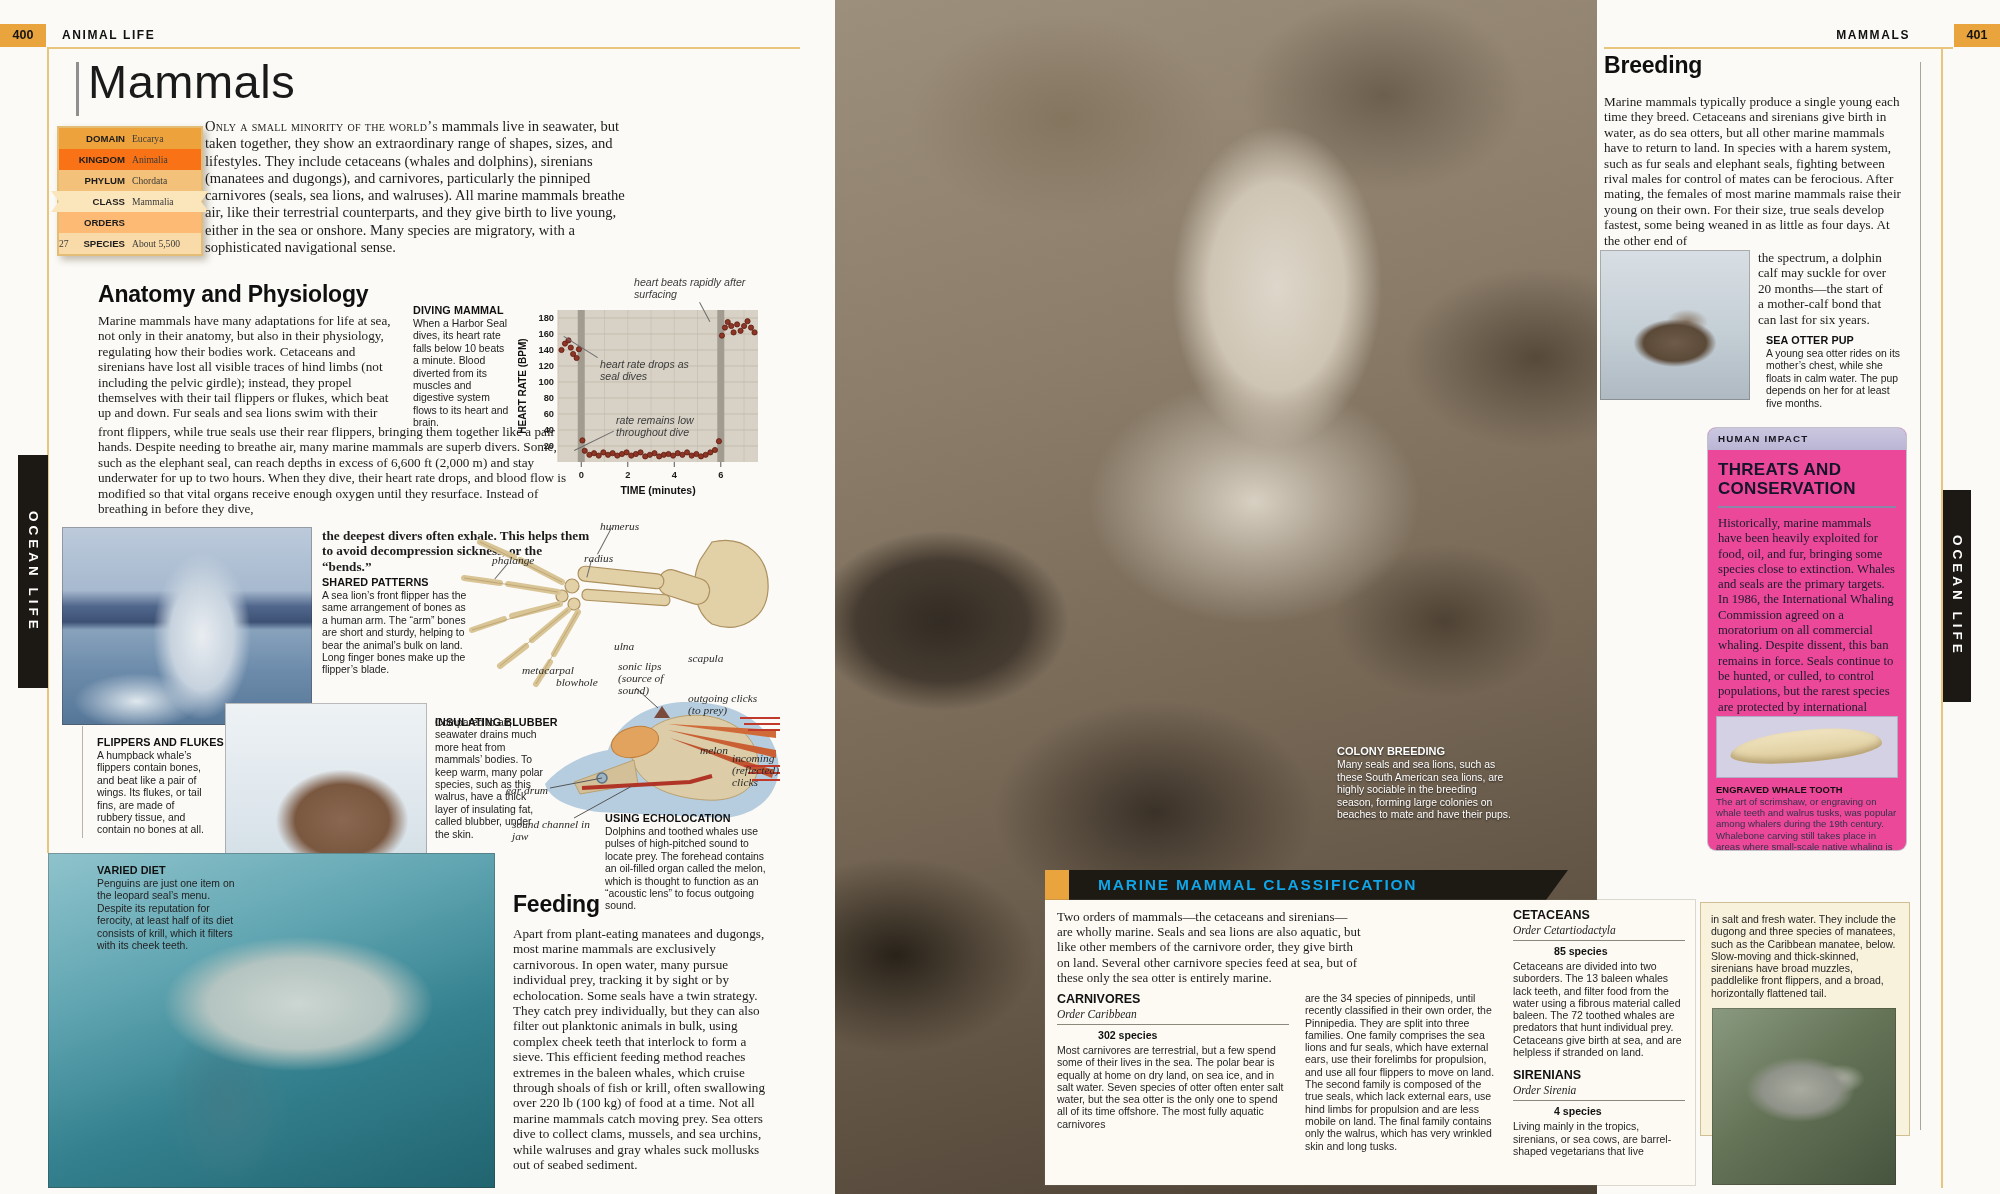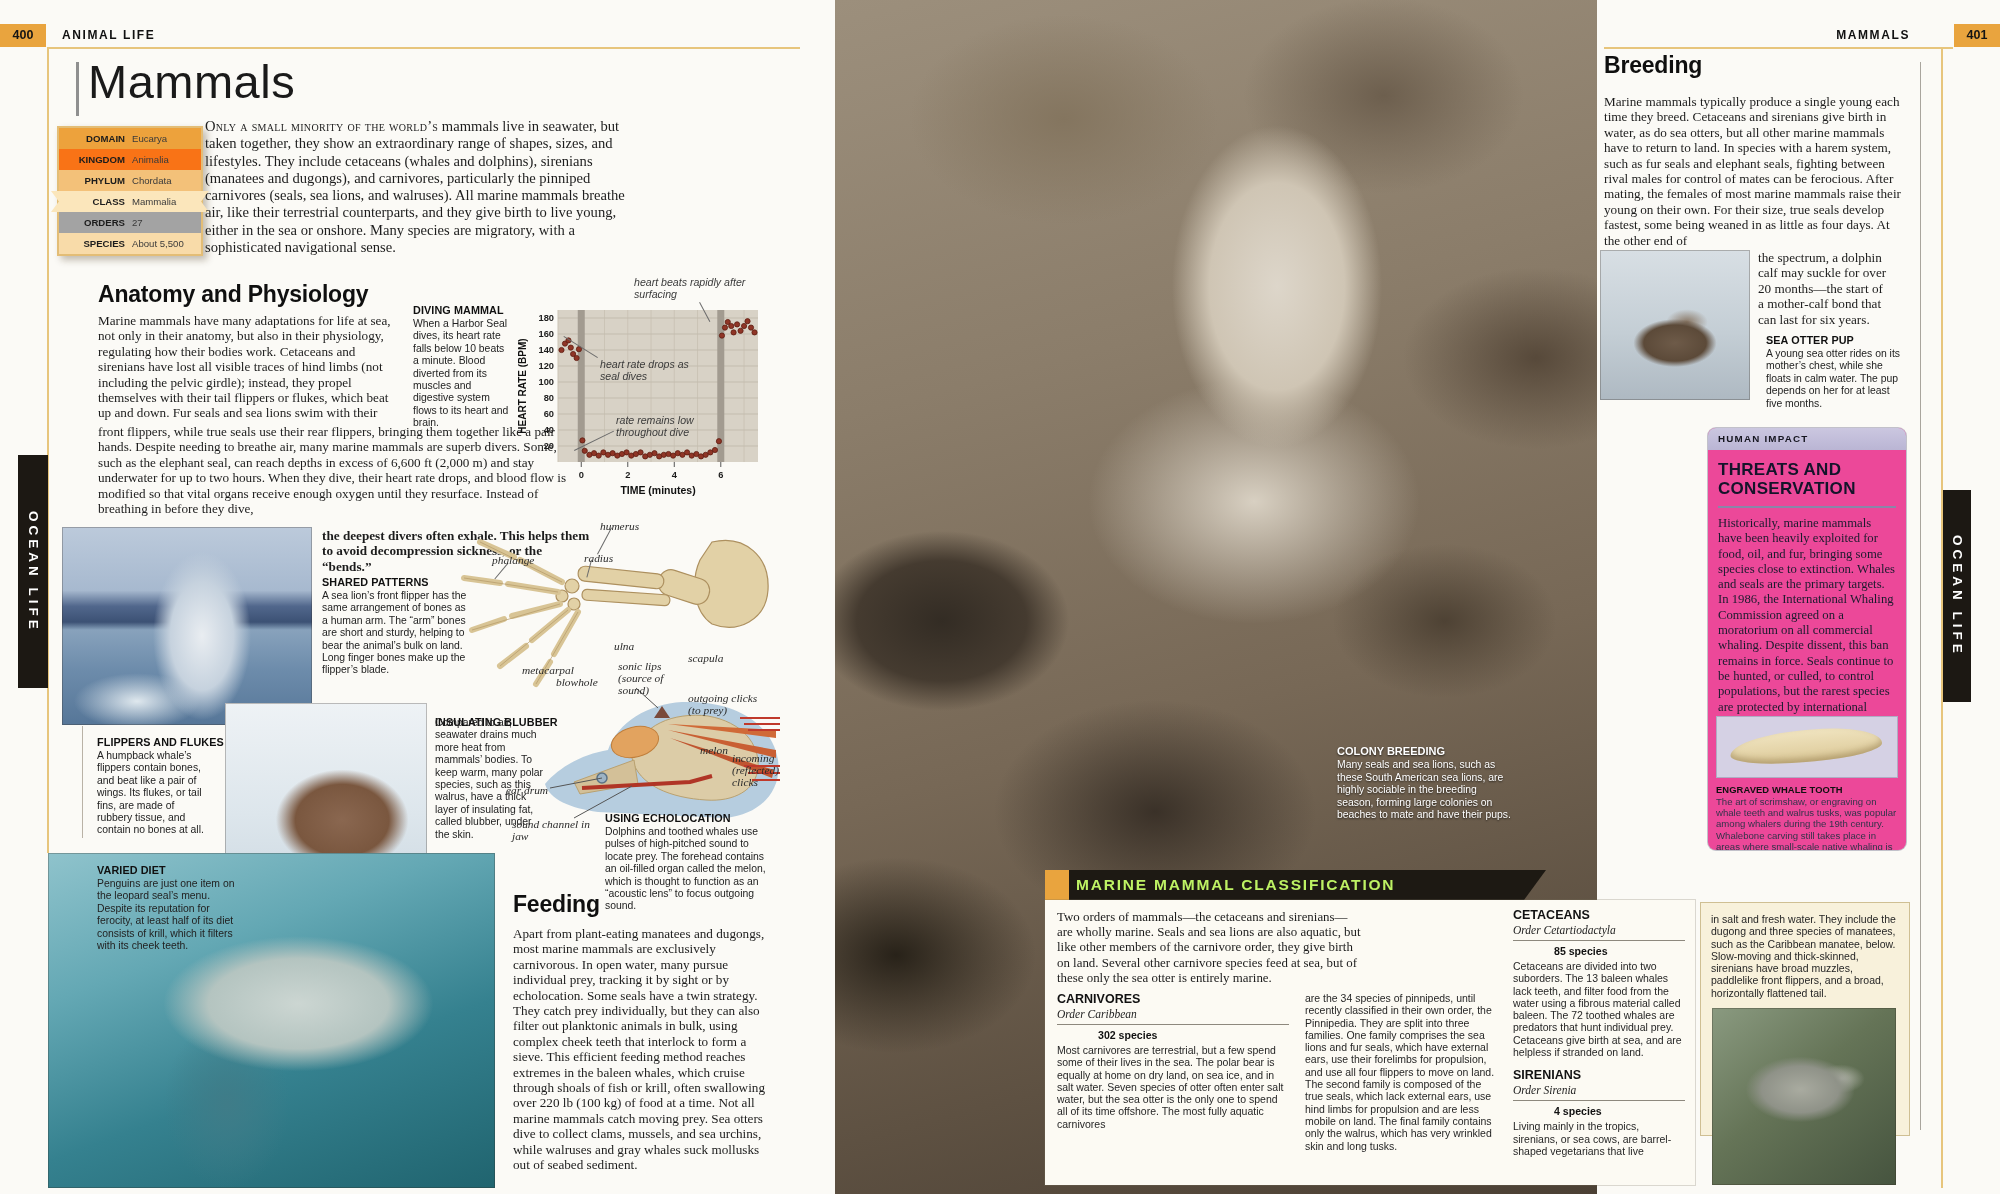--- a/index.html
+++ b/index.html
@@ -10,38 +10,38 @@
   .running-head{font:700 12px "Liberation Sans",sans-serif;letter-spacing:1.6px;color:#111;}
   .rule-h{height:2px;background:#e7c57c;}
   .rule-v{width:2px;background:#e7c57c;}
   .grey-rule-v{width:1px;background:#a9a59d;}
   .edge-tab{background:#1c1813;color:#fff;writing-mode:vertical-rl;text-orientation:mixed;font:700 13.5px "Liberation Sans",sans-serif;letter-spacing:4px;display:flex;align-items:center;justify-content:center;}
   .main-title{font:300 47px "Liberation Sans",sans-serif;letter-spacing:.5px;color:#1a1a1a;}
   .title-bar{background:#8f8f8f;}
   .classbox{background:#f6d8a0;border:2px solid #e3bd76;box-shadow:4px 4px 7px rgba(60,40,10,.3);}
   .cls-row{height:21px;line-height:21px;display:flex;font-size:9.6px;}
   .cls-row .lbl{width:66px;text-align:right;padding-right:7px;font-weight:700;color:#1c1c1c;}
-  .cls-row .val{color:#3a3a3a;}
+  .cls-row .val{color:#3a3a3a;font-family:Liberation Serif, serif;}
   .cls-row.r0{background:#eda23c;} .cls-row.r1{background:#f97316;align-items:center;} .cls-row.r2{background:#f3c179;}
   .cls-row.r3{background:#fbe6bb;position:relative;left:-8px;width:calc(100% + 16px);clip-path:polygon(0% 0%,100% 0%,95% 50%,100% 100%,0% 100%,5% 50%);}
   .cls-row.r3 .lbl{width:74px;}
-  .cls-row.r4{background:#a3a3a3;} .cls-row.r5{background:#f8dba9;}
+  .cls-row.r4{background:#fdba74;flex-direction:column;} .cls-row.r5{background:#f8dba9;}
   .intro{font:14.6px/17.3px "Liberation Serif",serif;color:#1d1d1d;}
   .sc{font-variant:small-caps;letter-spacing:.3px;}
   .section-heading{font:700 23px "Liberation Sans",sans-serif;letter-spacing:-.2px;color:#0f0f0f;}
   .body-text{font:13.2px/15.4px "Liberation Serif",serif;color:#1c1c1c;text-align:left;}
   .cap-title{font:700 10.8px "Liberation Sans",sans-serif;color:#101010;letter-spacing:.1px;}
   .cap-text{font:10.4px/12.4px "Liberation Sans",sans-serif;color:#222;}
   .photo{box-shadow:inset 0 0 0 1px rgba(50,40,30,.28);}
   .dlabel{font:italic 11.4px "Liberation Serif",serif;color:#2b2b2b;}
   .chart-ann{font:italic 10.6px/12px "Liberation Sans",sans-serif;color:#3b3b3b;}
   .leader{position:absolute;height:1px;background:#6b6b6b;transform-origin:0 0;}
   .white-cap-title{font:700 11px "Liberation Sans",sans-serif;color:#fff;text-shadow:0 1px 2px rgba(0,0,0,.7);}
   .white-cap{font:10.4px/12.6px "Liberation Sans",sans-serif;color:#fff;text-shadow:0 1px 2px rgba(0,0,0,.7);}
-  .banner-bar{background:#1d1913;clip-path:polygon(0 0,100% 0,calc(100% - 22px) 100%,0 100%);color:#bef264;font:700 15.5px/30px "Liberation Sans",sans-serif;letter-spacing:1.8px;padding-left:7px;}
+  .banner-bar{background:#1d1913;clip-path:polygon(0 0,100% 0,calc(100% - 22px) 100%,0 100%);color:#0ea5e9;font:700 15.5px/30px "Liberation Sans",sans-serif;letter-spacing:1.8px;padding-left:29px;}
   .cls-panel{background:#fcfaf3;box-shadow:0 0 0 1px rgba(120,110,90,.25);}
   .cls-name{font:700 12.5px "Liberation Sans",sans-serif;color:#111;}
   .cls-order{font:italic 11.5px "Liberation Serif",serif;color:#222;border-bottom:1px solid #8d887d;padding:2px 0 4px 0;margin-bottom:4px;}
   .cls-count{font:700 10.6px "Liberation Sans",sans-serif;color:#111;margin-bottom:3px;padding-left:41px;}
   .cls-text{font:10.5px/12.3px "Liberation Sans",sans-serif;color:#262626;}
   .hi-panel{background:#ec4899;border-radius:8px;overflow:hidden;box-shadow:0 0 0 1px rgba(90,85,120,.35);}
   .hi-kicker{background:linear-gradient(180deg,#cbc7e0,#bab5d4);font:700 9.8px/22px "Liberation Sans",sans-serif;letter-spacing:1.2px;color:#15151f;padding-left:10px;}
   .hi-title{font:700 17px/19px "Liberation Sans",sans-serif;color:#14142a;letter-spacing:.3px;}
   .hi-body{font:12.7px/15.3px "Liberation Serif",serif;color:#1b1b2e;}
   .cream-box{background:#f8f1db;border:1px solid #cfbf93;}

